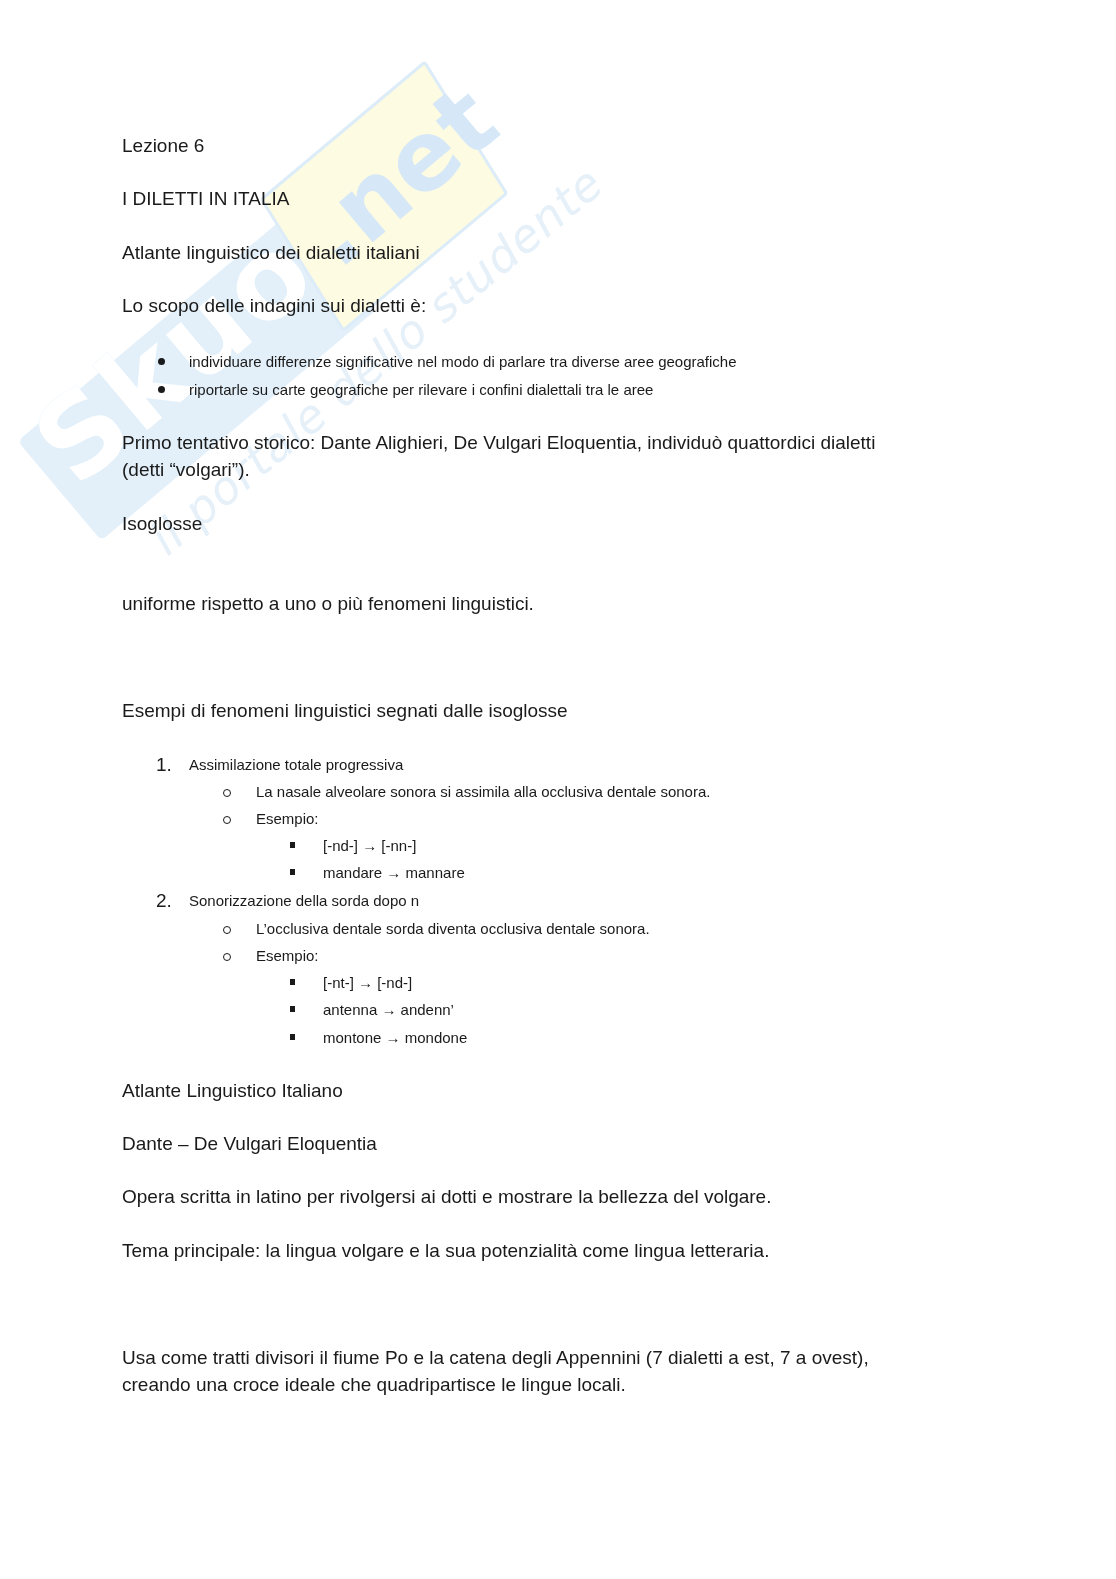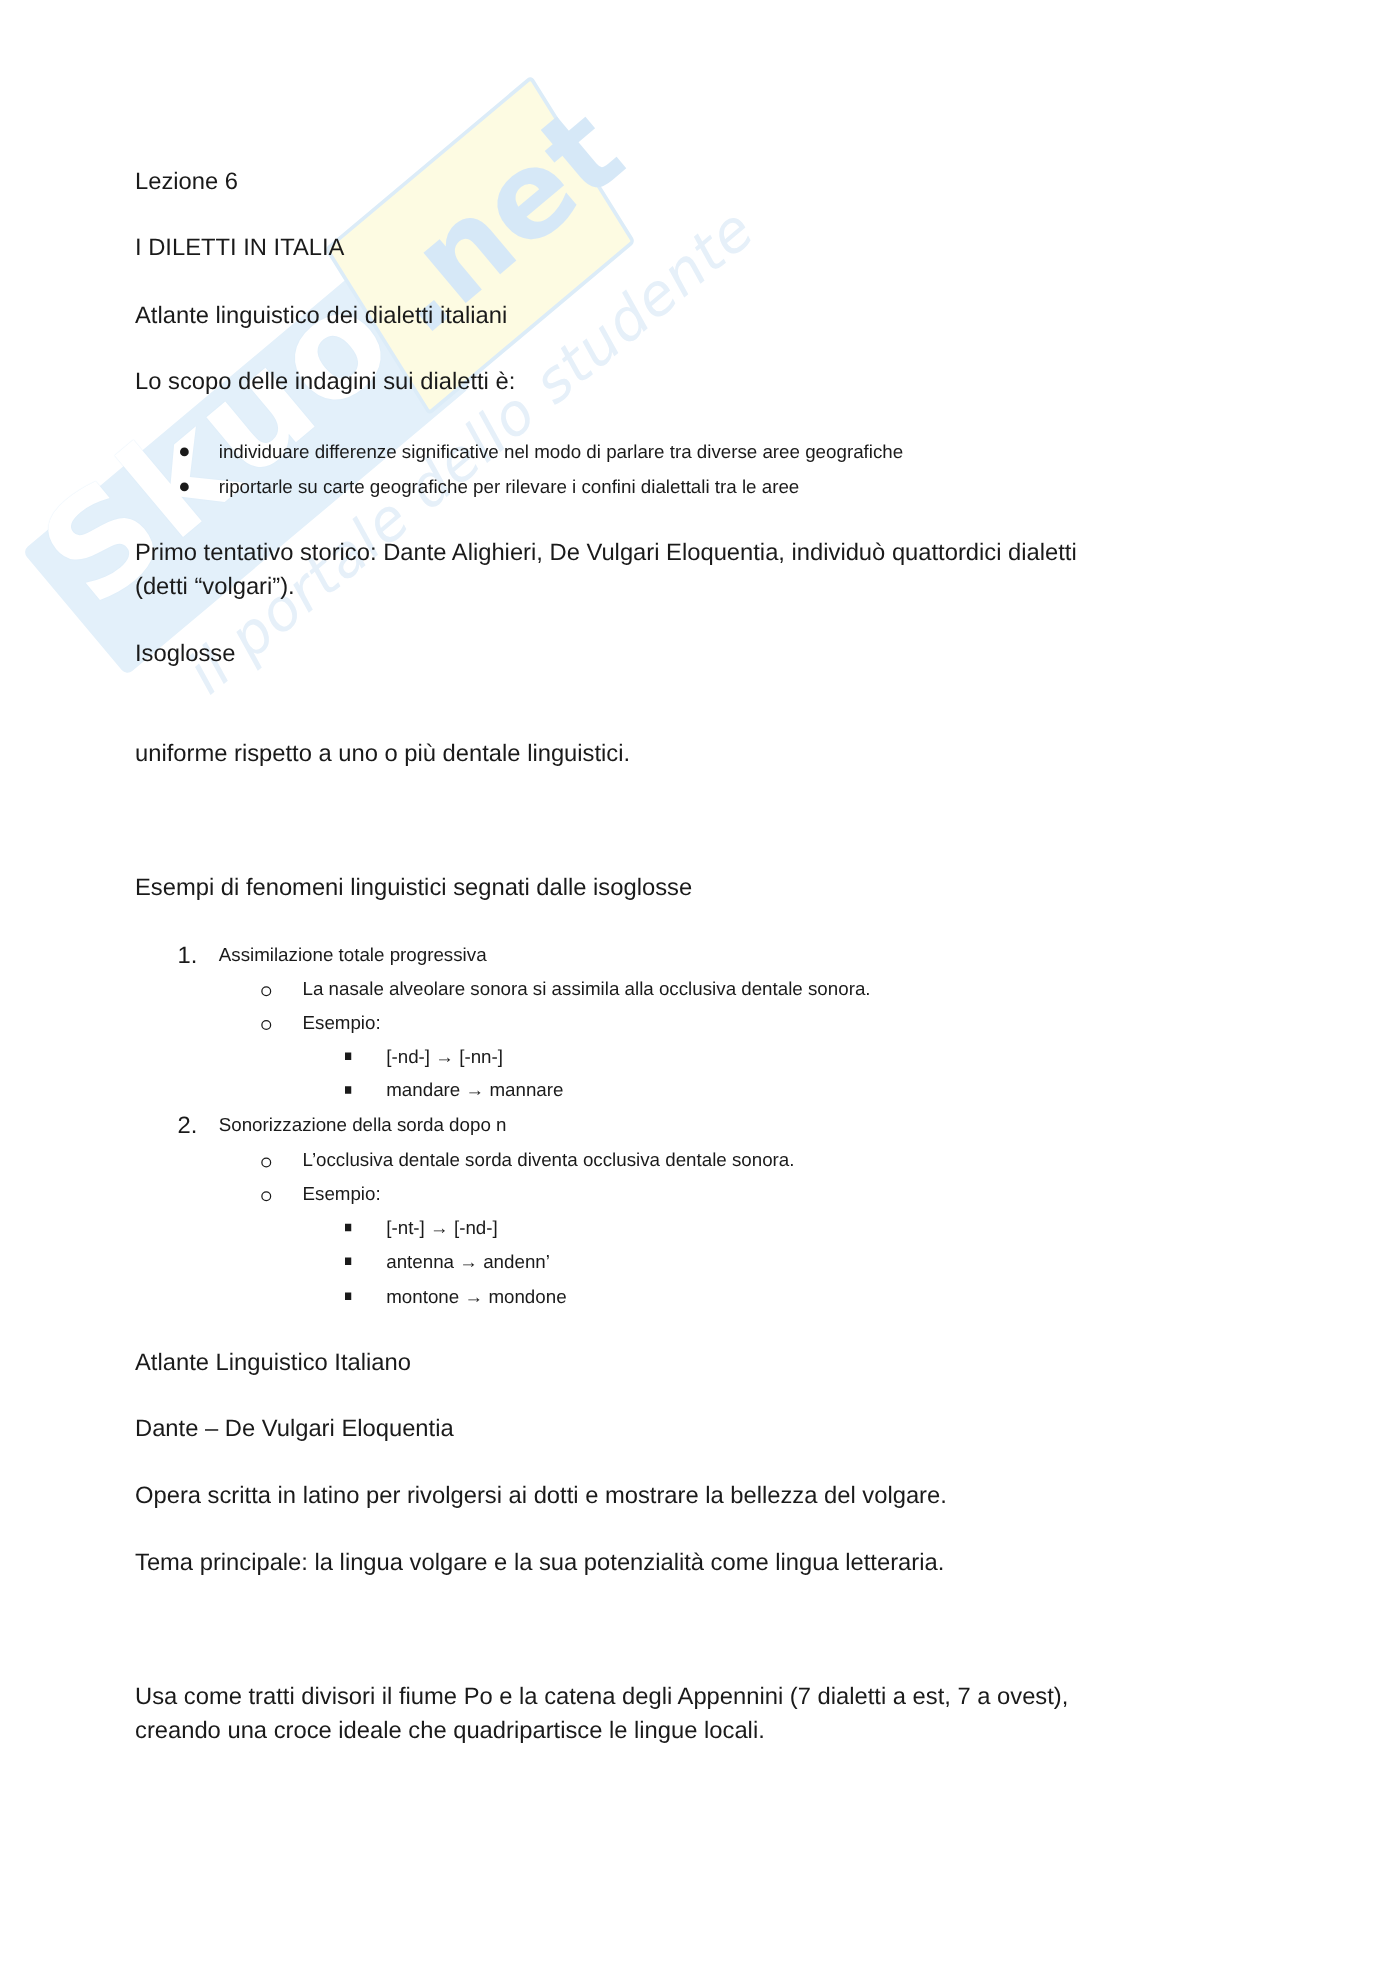--- a/index.html
+++ b/index.html
@@ -84,21 +84,21 @@
       font-style: italic;
       font-size: 46px;
       color: #e6f0f9;
       white-space: nowrap;
       letter-spacing: 1px;
     }
 
     
     .page {
       position: absolute;
-      left: 2px;
+      left: 16px;
       top: 0;
       width: 908px;
       height: 1579px;
       z-index: 1;
     }
     .p {
       position: absolute;
       left: 106px;
       font-size: 19px;
       line-height: 27px;
@@ -162,21 +162,21 @@
     <span class="bullet-line" style="left:173px; top:348px">individuare differenze significative nel modo di parlare tra diverse aree geografiche</span>
     <span class="disc" style="left:142px; top:386px"></span>
     <span class="bullet-line" style="left:173px; top:376px">riportarle su carte geografiche per rilevare i confini dialettali tra le aree</span>
   </div>
 
   <p class="p" style="top:429px">Primo tentativo storico: Dante Alighieri, De Vulgari Eloquentia, individuò quattordici dialetti</p>
   <p class="p" style="top:456px">(detti “volgari”).</p>
 
   <p class="p bold" style="top:510px">Isoglosse</p>
 
-  <p class="p" style="top:590px">uniforme rispetto a uno o più dentale linguistici.</p>
+  <p class="p" style="top:590px">uniforme rispetto a uno o più fenomeni linguistici.</p>
 
 
   <p class="p" style="top:697px">Esempi di fenomeni linguistici segnati dalle isoglosse</p>
 
   <div>
     <span class="marker" style="left:140px; top:751px">1.</span>
     <span class="bullet-line" style="left:173px; top:751px">Assimilazione totale progressiva</span>
 
     <span class="circ" style="left:207px; top:789px"></span>
     <span class="bullet-line" style="left:240px; top:778px">La nasale alveolare sonora si assimila alla occlusiva dentale sonora.</span>

